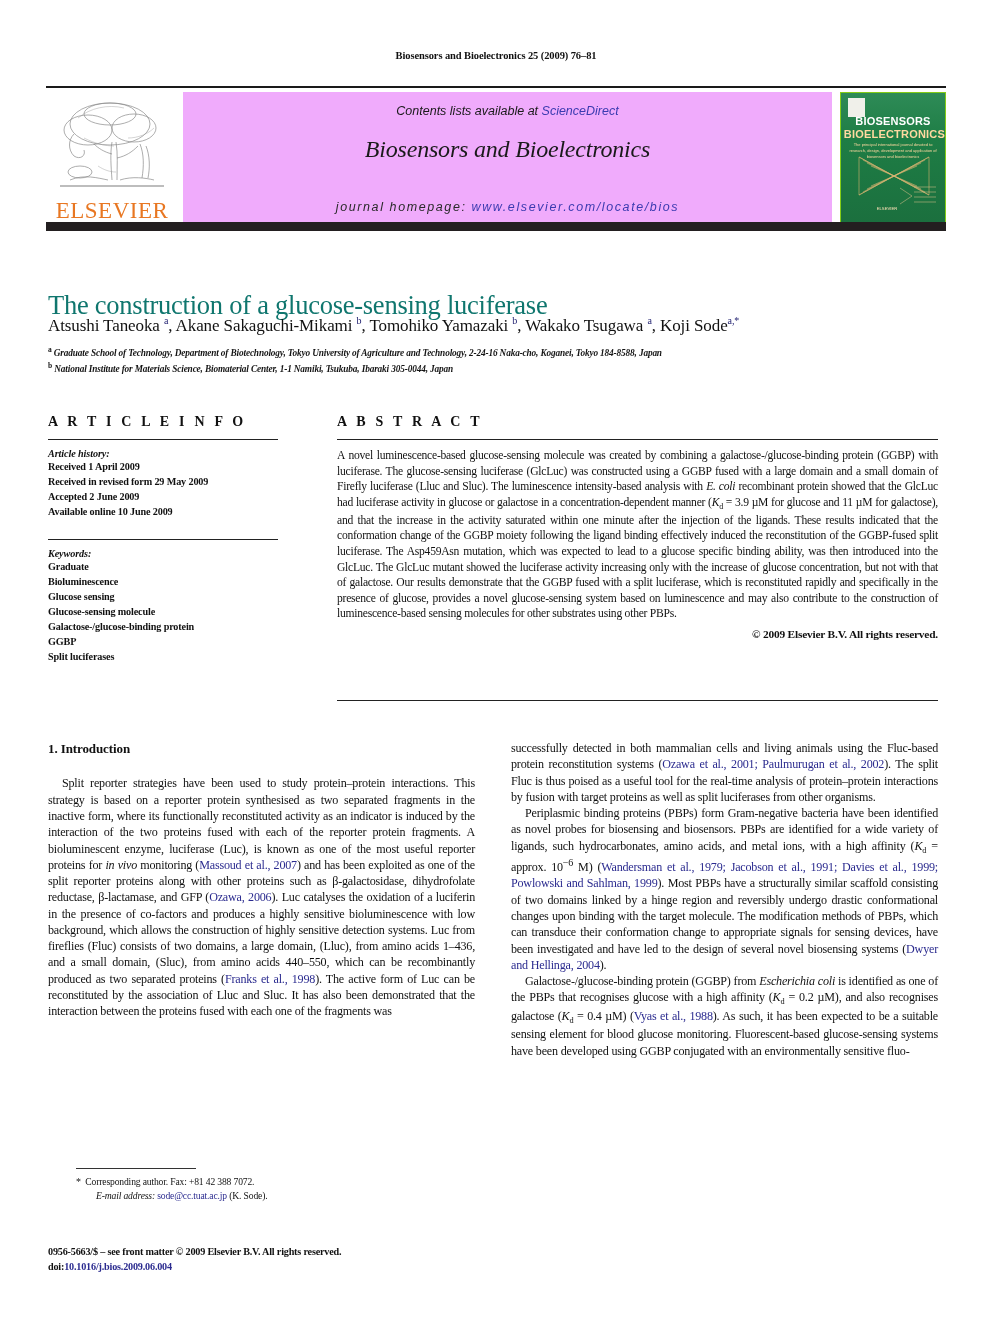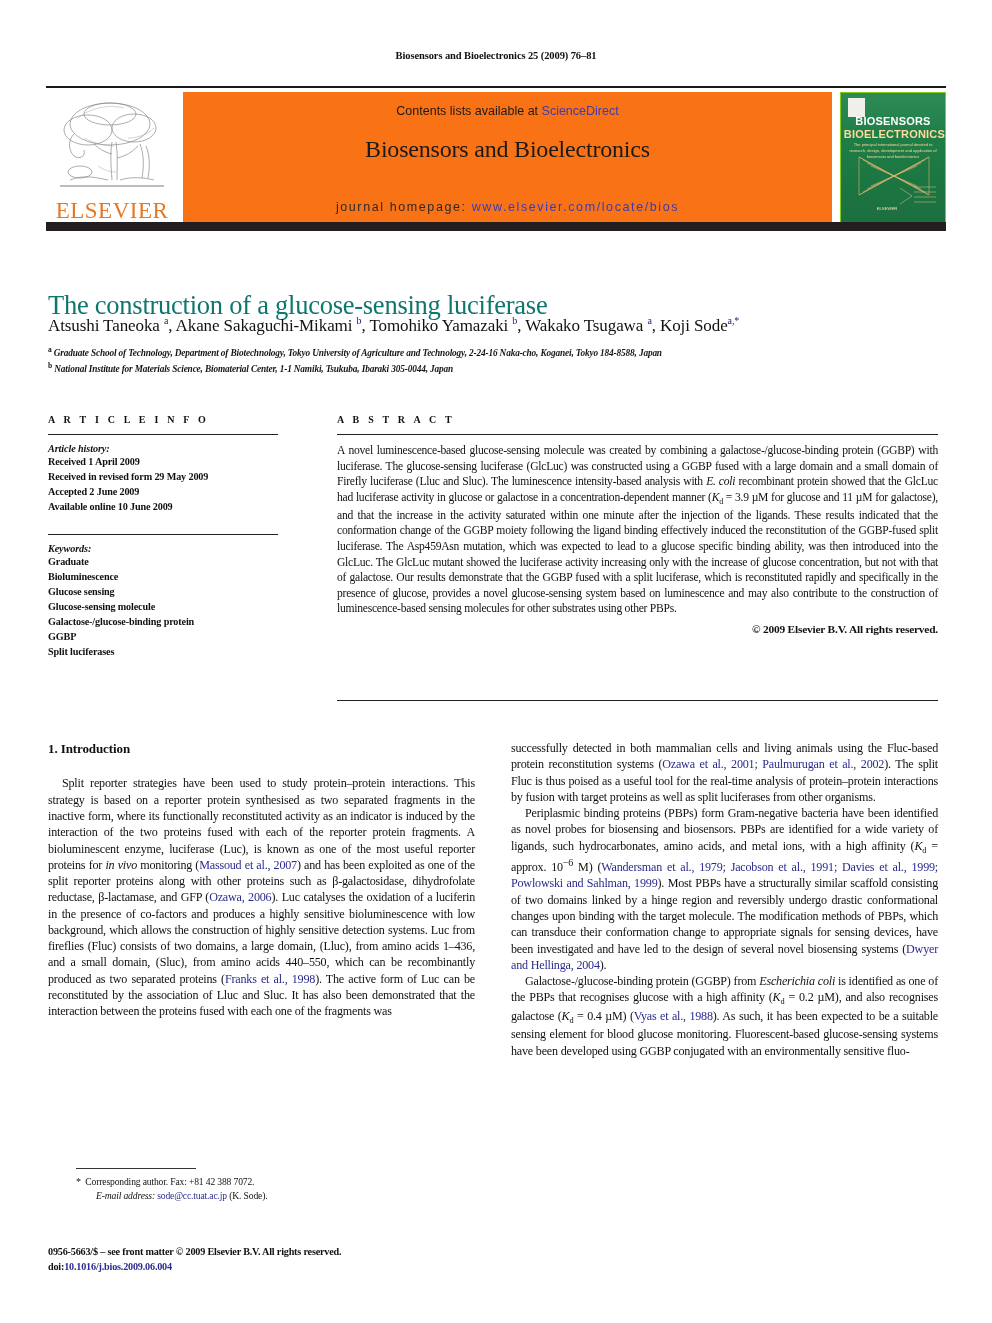--- a/index.html
+++ b/index.html
@@ -70,23 +70,24 @@
     text-align: center;
     font-family: "Liberation Serif", serif;
     font-size: 23px;
     letter-spacing: 0.5px;
     color: #E87722;
     font-weight: 400;
     line-height: 1;
   }
   .mast-center {
     flex: 1 1 auto;
-    background: #f97316;
+    background: #f0abfc;
     margin: 0 8px 0 6px;
     position: relative;
+    font-style: italic;
   }
   .contents-line {
     position: absolute;
     top: 12px; left: 0; width: 100%;
     text-align: center;
     font-family: "Liberation Sans", sans-serif;
     font-size: 12.5px;
     color: #1a1a1a;
   }
   .contents-line .sd {
@@ -227,21 +228,21 @@
     left: 48px; top: 414px;
     width: 230px;
   }
   .abstractblock {
     position: absolute;
     left: 337px; top: 414px;
     width: 601px;
   }
   .sechead {
     font-family: "Liberation Serif", serif;
-    font-size: 10px;
+    font-size: 14px;
     font-weight: bold;
     letter-spacing: 3.2px;
     color: #111;
     margin-bottom: 9px;
   }
   .hr-thin {
     border-top: 1.1px solid #222;
     margin: 0 0 8px 0;
     height: 0;
   }

